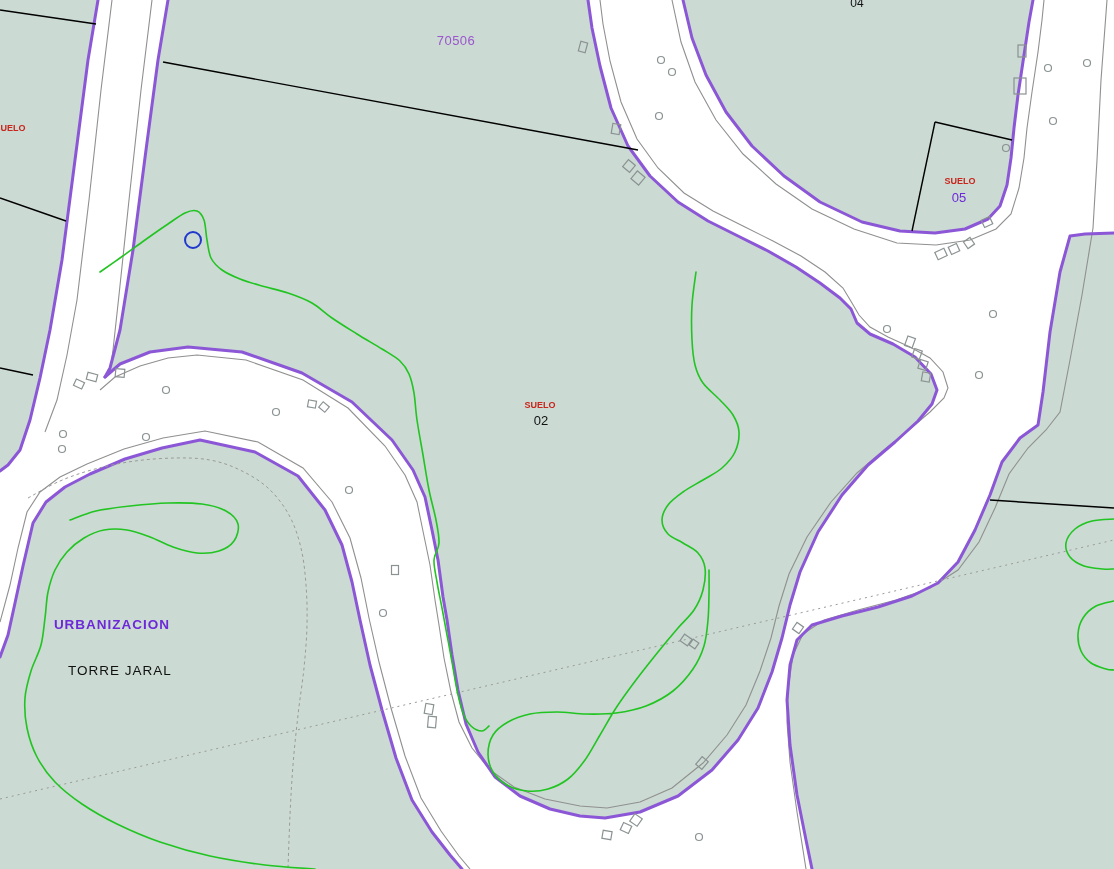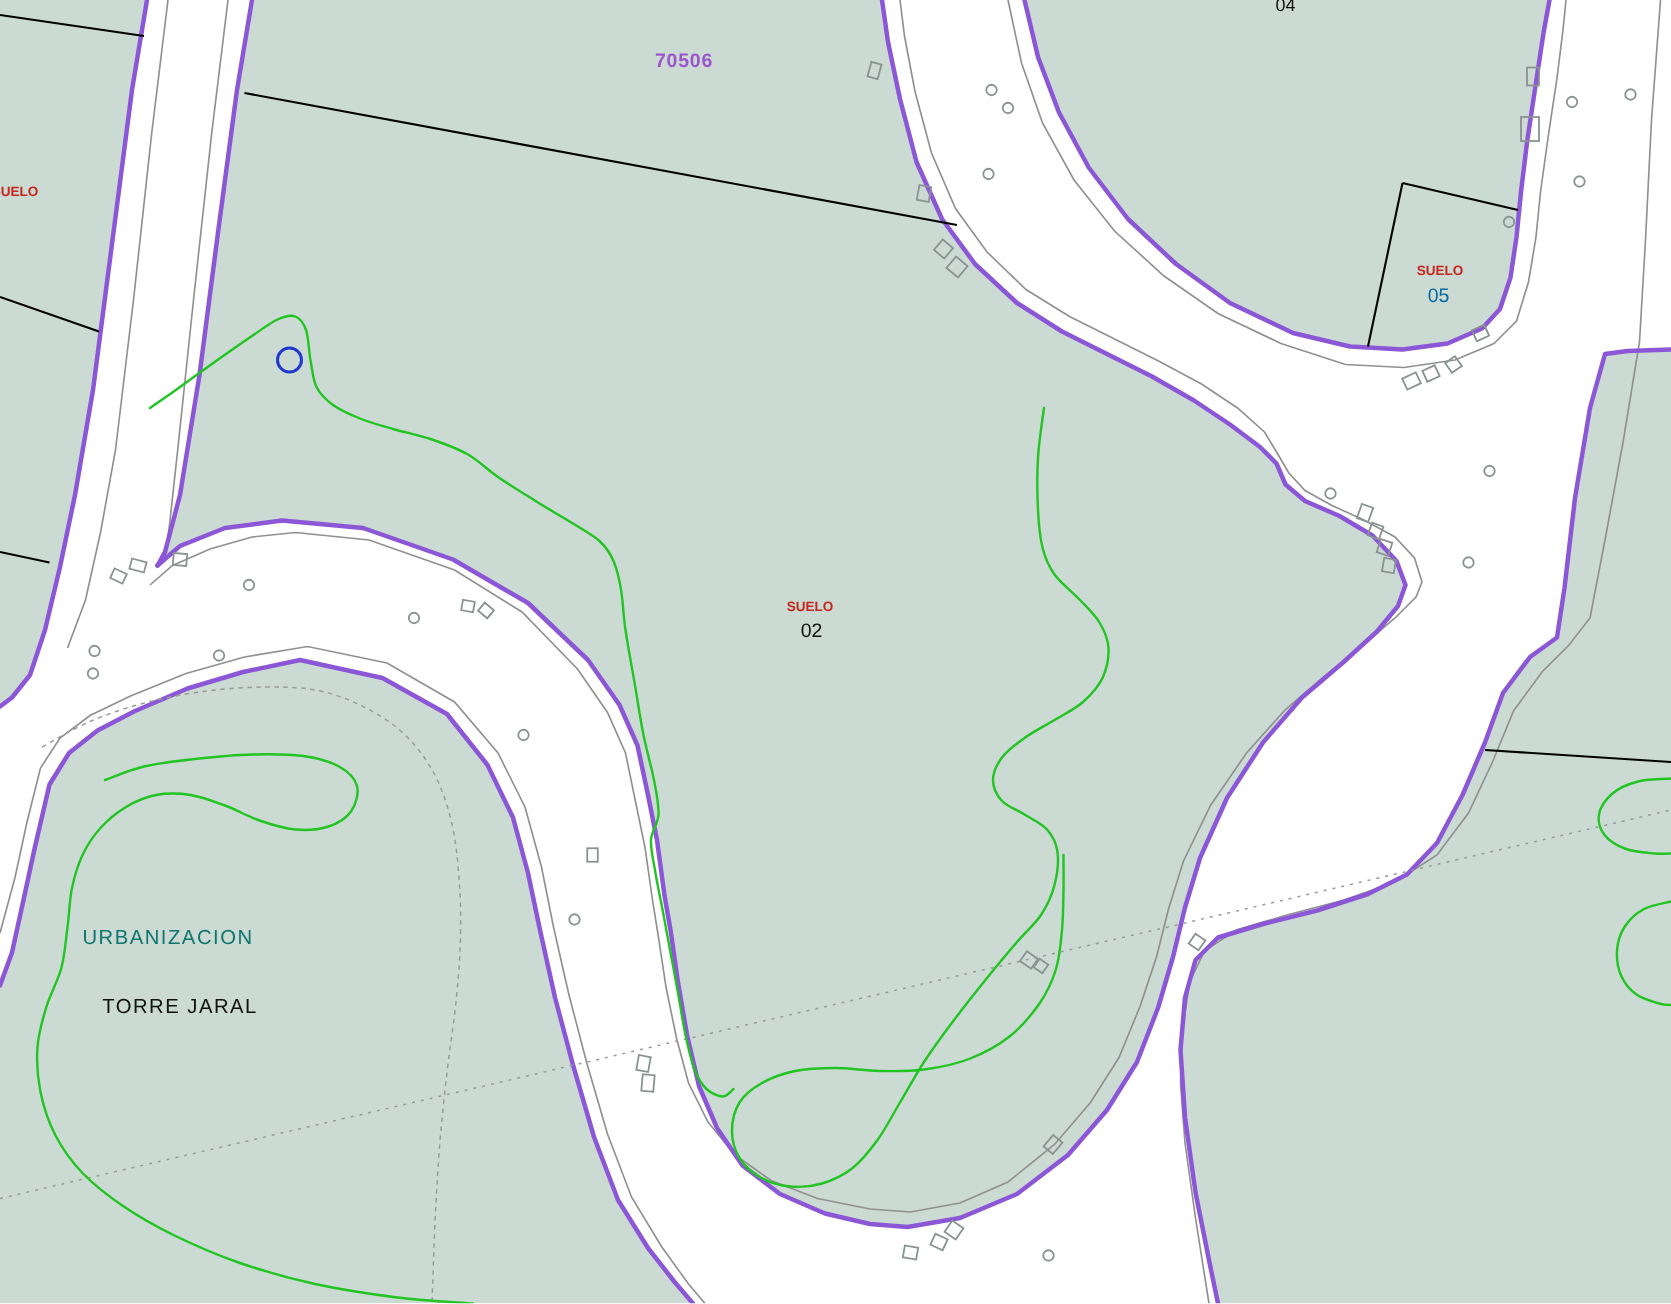--- a/index.html
+++ b/index.html
@@ -113,23 +113,23 @@
           <circle cx="62" cy="449" r="3.5" fill="none" stroke="#8a9292" stroke-width="1.2"></circle>
           <circle cx="276" cy="412" r="3.5" fill="none" stroke="#8a9292" stroke-width="1.2"></circle>
           <circle cx="146" cy="437" r="3.5" fill="none" stroke="#8a9292" stroke-width="1.2"></circle>
           <circle cx="349" cy="490" r="3.5" fill="none" stroke="#8a9292" stroke-width="1.2"></circle>
           <circle cx="383" cy="613" r="3.5" fill="none" stroke="#8a9292" stroke-width="1.2"></circle>
           <circle cx="699" cy="837" r="3.5" fill="none" stroke="#8a9292" stroke-width="1.2"></circle>
         </g>
         <circle cx="193" cy="240" r="8" fill="none" stroke="#2038cc" stroke-width="2"></circle>
       </svg></div>
   <div id="labels-layer">
-      <div class="map-label" style="left: 456px; top: 40px; color: rgb(156, 85, 205); font-size: 13px; font-weight: bold; letter-spacing: 0.5px;">70506</div>
+      <div class="map-label" style="left: 456px; top: 40px; color: rgb(156, 85, 205); font-size: 13px; font-weight: normal; letter-spacing: 0.5px;">70506</div>
       <div class="map-label" style="left: 10px; top: 128px; color: rgb(200, 37, 28); font-size: 9px; font-weight: bold; letter-spacing: 0px;">SUELO</div>
       <div class="map-label" style="left: 540px; top: 405px; color: rgb(200, 37, 28); font-size: 9px; font-weight: bold; letter-spacing: 0px;">SUELO</div>
       <div class="map-label" style="left: 541px; top: 420px; color: rgb(17, 17, 17); font-size: 13px; font-weight: normal; letter-spacing: 0px;">02</div>
       <div class="map-label" style="left: 960px; top: 181px; color: rgb(200, 37, 28); font-size: 9px; font-weight: bold; letter-spacing: 0px;">SUELO</div>
-      <div class="map-label" style="left: 959px; top: 197px; color: #0369a1; font-size: 13px; font-weight: normal; letter-spacing: 0px;">05</div>
+      <div class="map-label" style="left: 959px; top: 197px; color: #6d28d9; font-size: 13px; font-weight: normal; letter-spacing: 0px;">05</div>
       <div class="map-label" style="left: 857px; top: 3px; color: rgb(17, 17, 17); font-size: 12px; font-weight: normal; letter-spacing: 0px;">04</div>
-      <div class="map-label" style="left: 112px; top: 625px; color: #0f766e; font-size: 13.5px; font-weight: normal; letter-spacing: 1px;">URBANIZACION</div>
+      <div class="map-label" style="left: 112px; top: 625px; color: #6d28d9; font-size: 13.5px; font-weight: bold; letter-spacing: 1px;">URBANIZACION</div>
       <div class="map-label" style="left: 120px; top: 671px; color: rgb(17, 17, 17); font-size: 13.5px; font-weight: normal; letter-spacing: 1px;">TORRE JARAL</div>
     </div>
 </div>
 
 </body></html>

